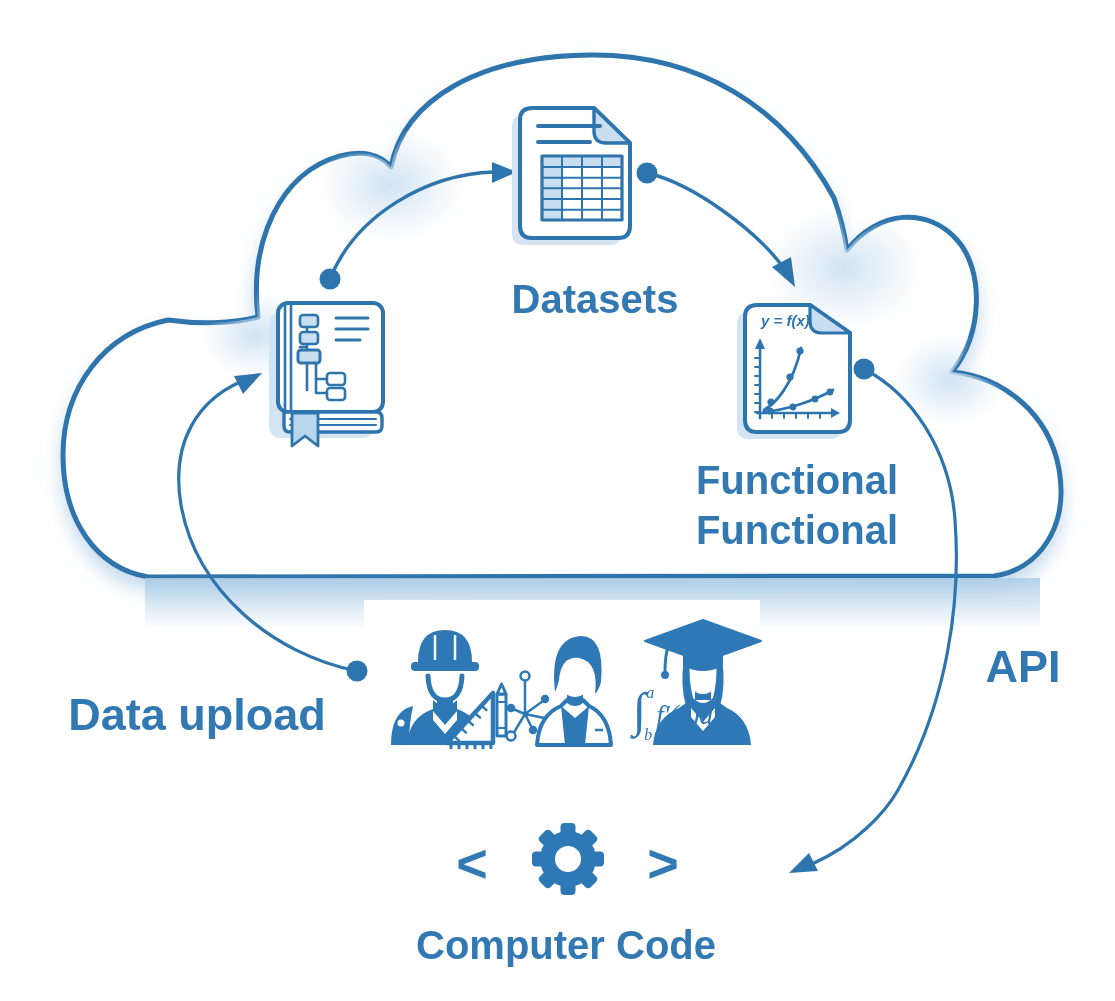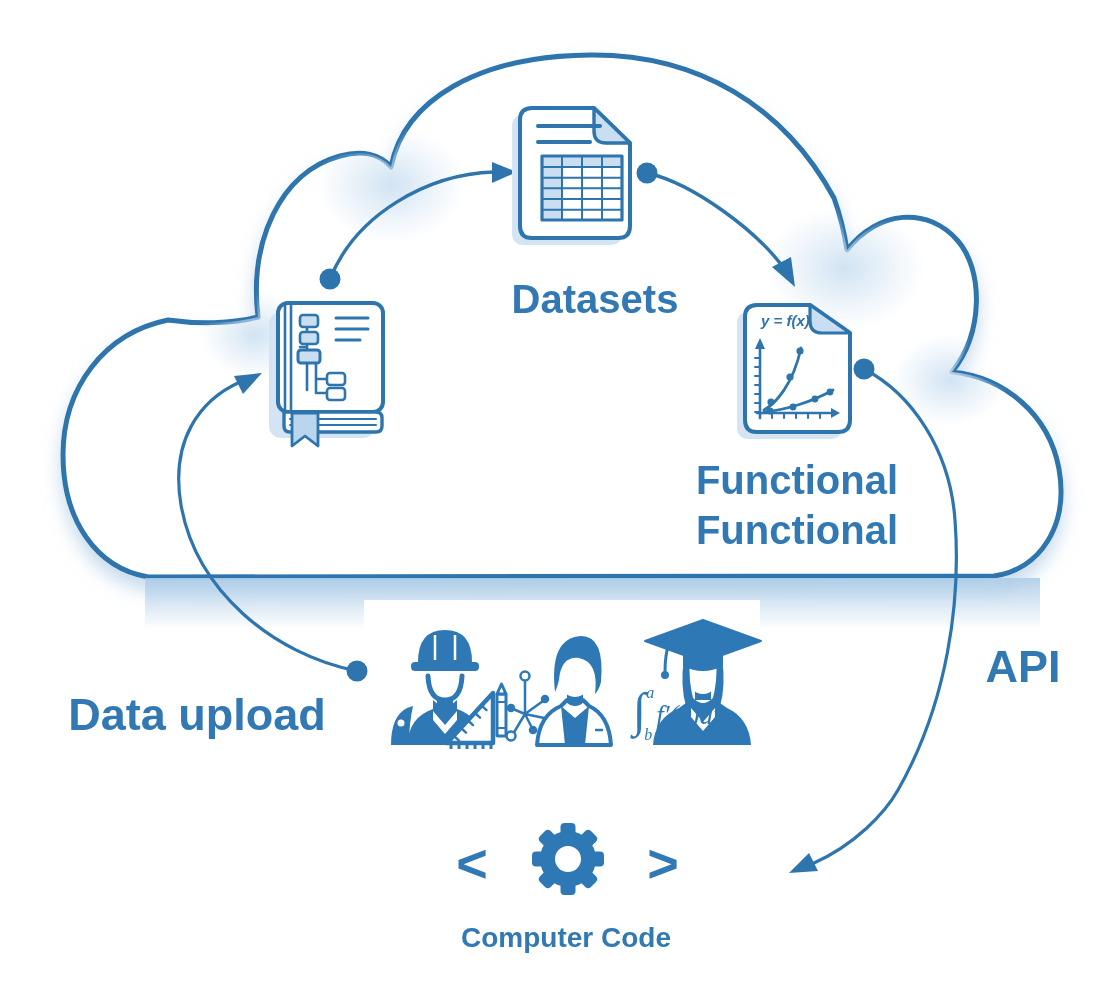--- a/index.html
+++ b/index.html
@@ -8,21 +8,21 @@
     overflow:hidden;font-family:"Liberation Sans",sans-serif;
   }
   .stage svg{position:absolute;left:0;top:0;}
   .lbl{
     position:absolute;transform:translateX(-50%);
     font-weight:700;color:#3279b4;white-space:nowrap;line-height:1.1;
   }
   .lbl-node{font-size:40px;}
   .lbl-functional{text-align:left;line-height:1.24;font-size:40px;}
   .lbl-flow{font-size:45px;}
-  .lbl-code{font-size:28px;}
+  .lbl-code{font-size:40px;}
   .bracket{font-size:54px;font-weight:700;}
 </style>
 </head>
 <body>
 
 <div class="stage">
 
 <svg width="1115" height="1001" viewBox="0 0 1115 1001">
   <defs>
     <linearGradient id="bandGrad" x1="0" y1="0" x2="0" y2="1">

